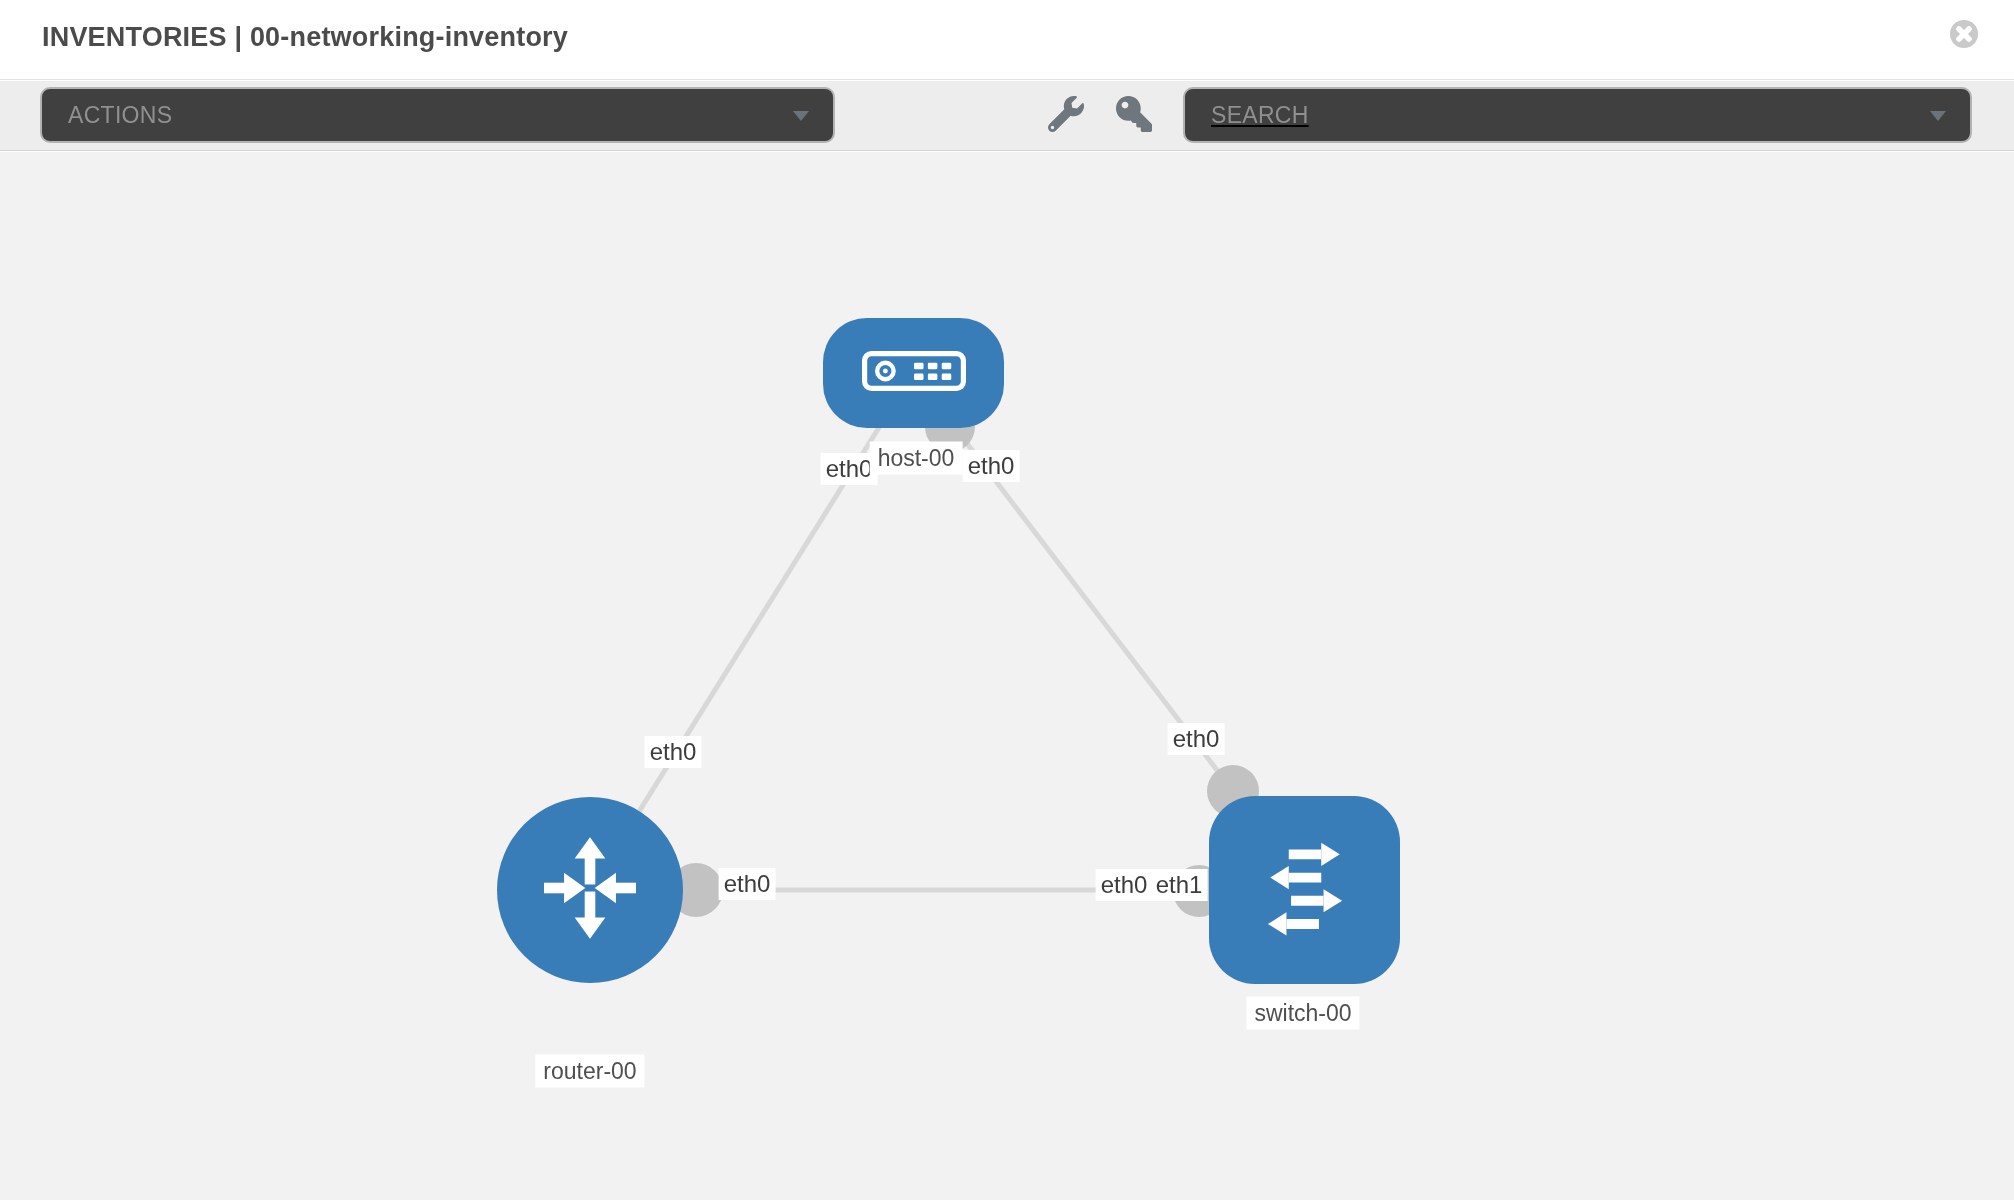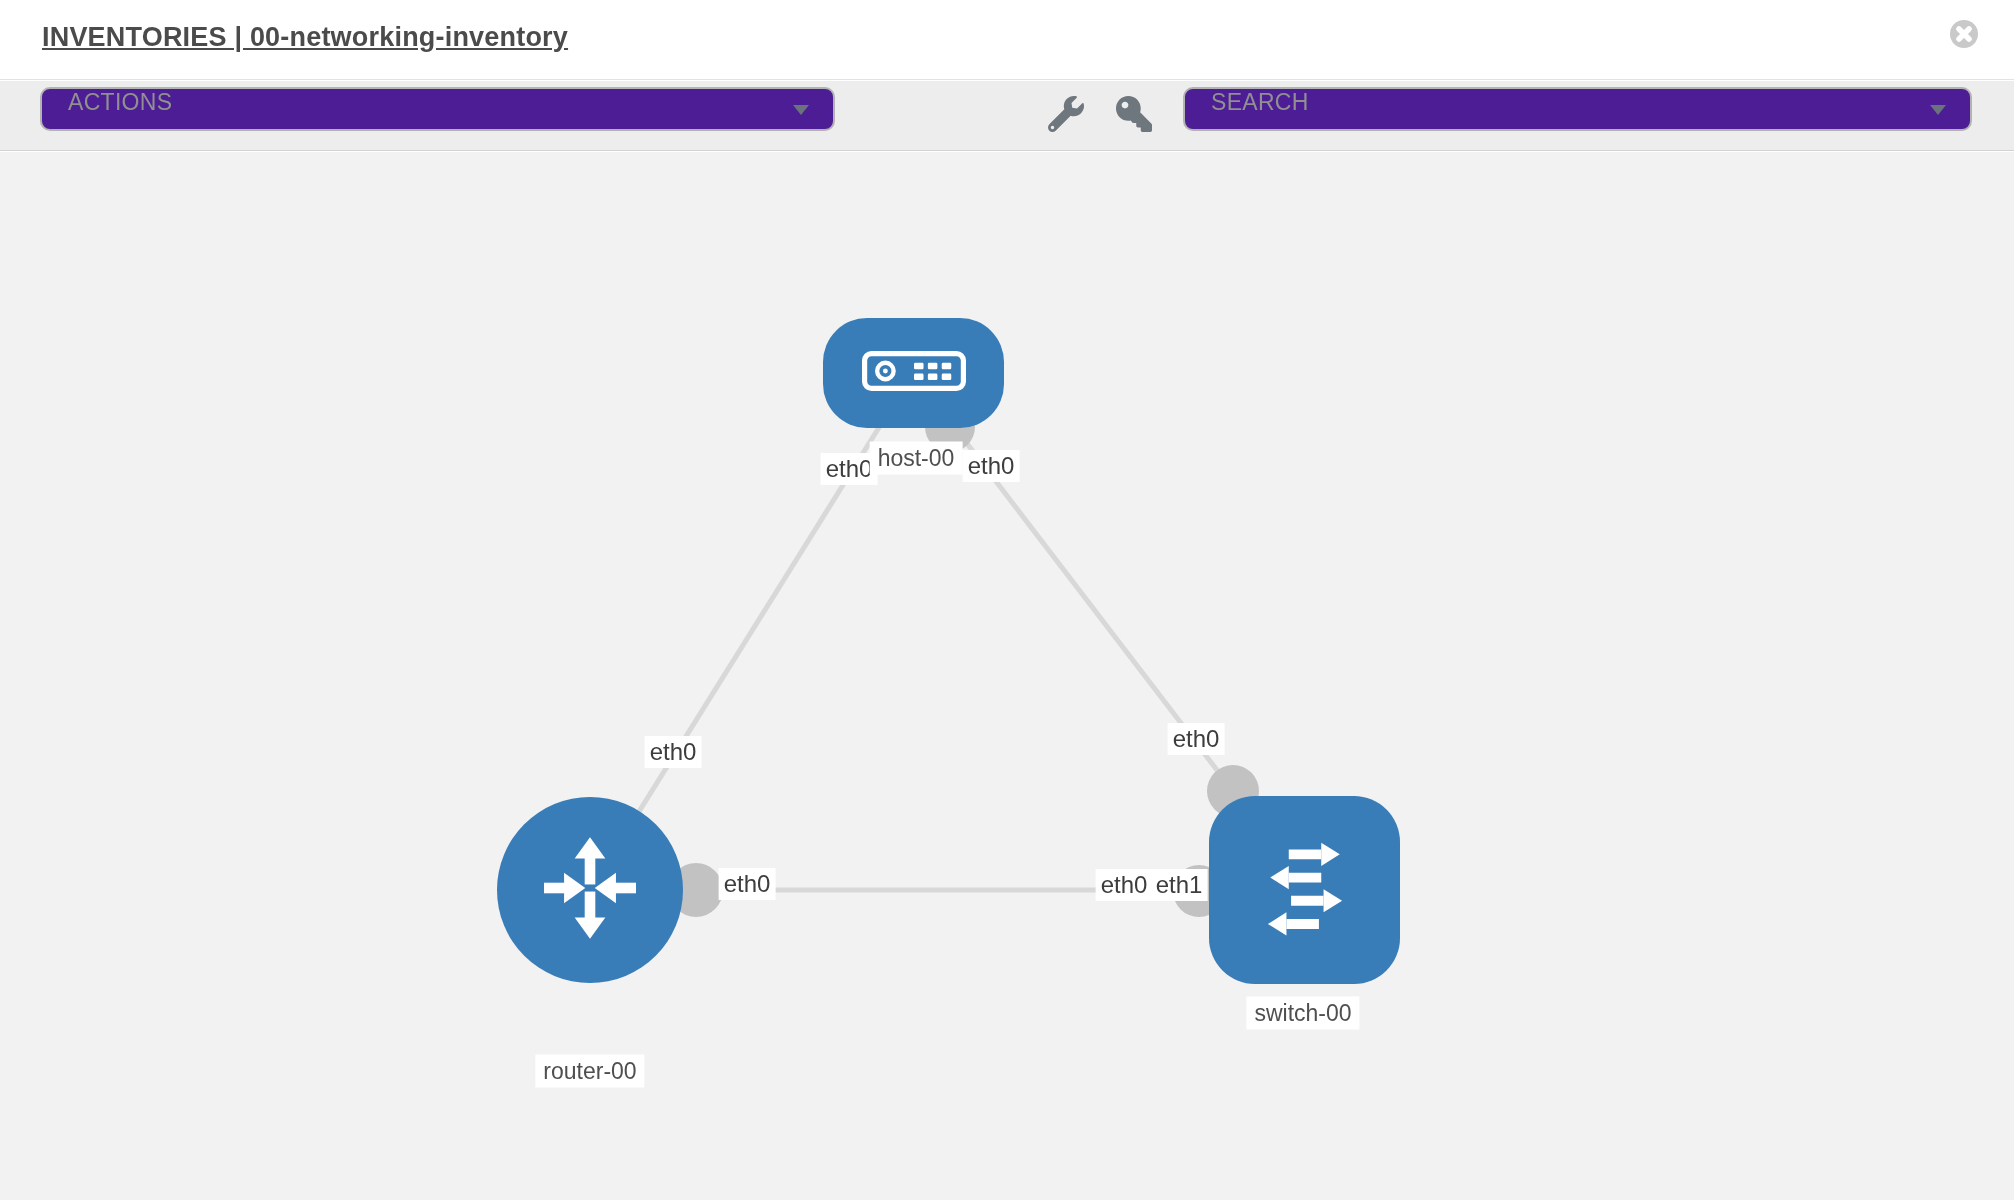--- a/index.html
+++ b/index.html
@@ -13,39 +13,39 @@
   }
 
   
   .header {
     position: absolute; left: 0; top: 0; width: 2014px; height: 80px;
     background: #ffffff; border-bottom: 1px solid #e2e2e2;
   }
   .page-title {
     position: absolute; left: 42px; top: 0; height: 74px;
     display: flex; align-items: center;
-    font-size: 27px; font-weight: 700; color: #4c4b4b; letter-spacing: 0.2px; text-decoration: underline;
+    font-size: 27px; font-weight: 700; color: #4c4b4b; letter-spacing: 0.2px;
   }
   .close-btn {
     position: absolute; left: 1949px; top: 19px; width: 30px; height: 30px;
     cursor: pointer;
   }
 
   
   .toolbar {
     position: absolute; left: 0; top: 81px; width: 2014px; height: 70px;
     background: #ededed; border-bottom: 1px solid #d2d2d2;
   }
   .dropdown {
-    position: absolute; top: 6px; height: 44px;
-    background: #4c1d95; border: 2px solid #b3b3b3; border-radius: 10px;
-    display: flex; cursor: pointer;
+    position: absolute; top: 6px; height: 56px;
+    background: #404040; border: 2px solid #b3b3b3; border-radius: 10px;
+    display: flex; align-items: center; cursor: pointer;
   }
   .dropdown-actions { left: 40px;  width: 795px; }
-  .dropdown-search  { left: 1183px; width: 789px; }
+  .dropdown-search  { left: 1183px; width: 789px; text-decoration: underline; }
   .dropdown-label {
     padding-left: 26px; font-size: 23px; color: #909090; letter-spacing: 0.3px;
   }
   .caret {
     position: absolute; right: 24px; top: 50%; margin-top: -4px;
     width: 0; height: 0;
     border-left: 8px solid transparent; border-right: 8px solid transparent;
     border-top: 10px solid #6a737b;
   }
   .tool-icon-btn {

